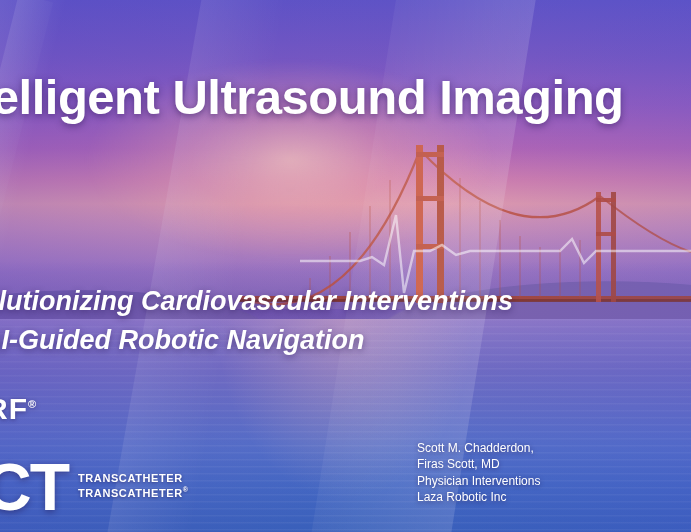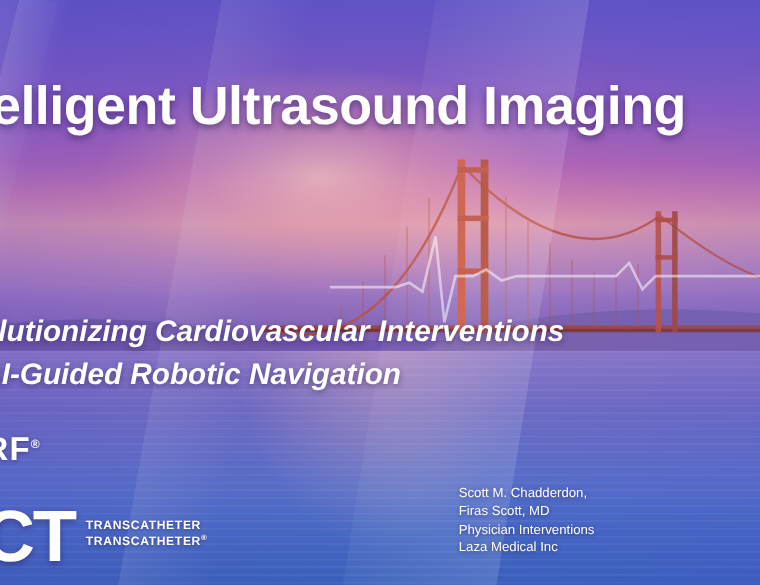--- a/index.html
+++ b/index.html
@@ -226,21 +226,21 @@
 
   <div class="subtitle">
     <span class="l1">olutionizing Cardiovascular Interventions</span>
     <span class="l2"> AI-Guided Robotic Navigation</span>
   </div>
 
   <div class="authors">
     <div>Scott M. Chadderdon,</div>
     <div>Firas Scott, MD</div>
     <div>Physician Interventions</div>
-    <div>Laza Medical  Inc</div>
+    <div>Laza Robotic  Inc</div>
   </div>
 
   <div class="crf-logo">
     <span>RF</span><sup>®</sup>
   </div>
 
   <div class="tct-wrap">
     <div class="tct-mark">CT</div>
     <div class="tct-words">
       <div>TRANSCATHETER</div>

